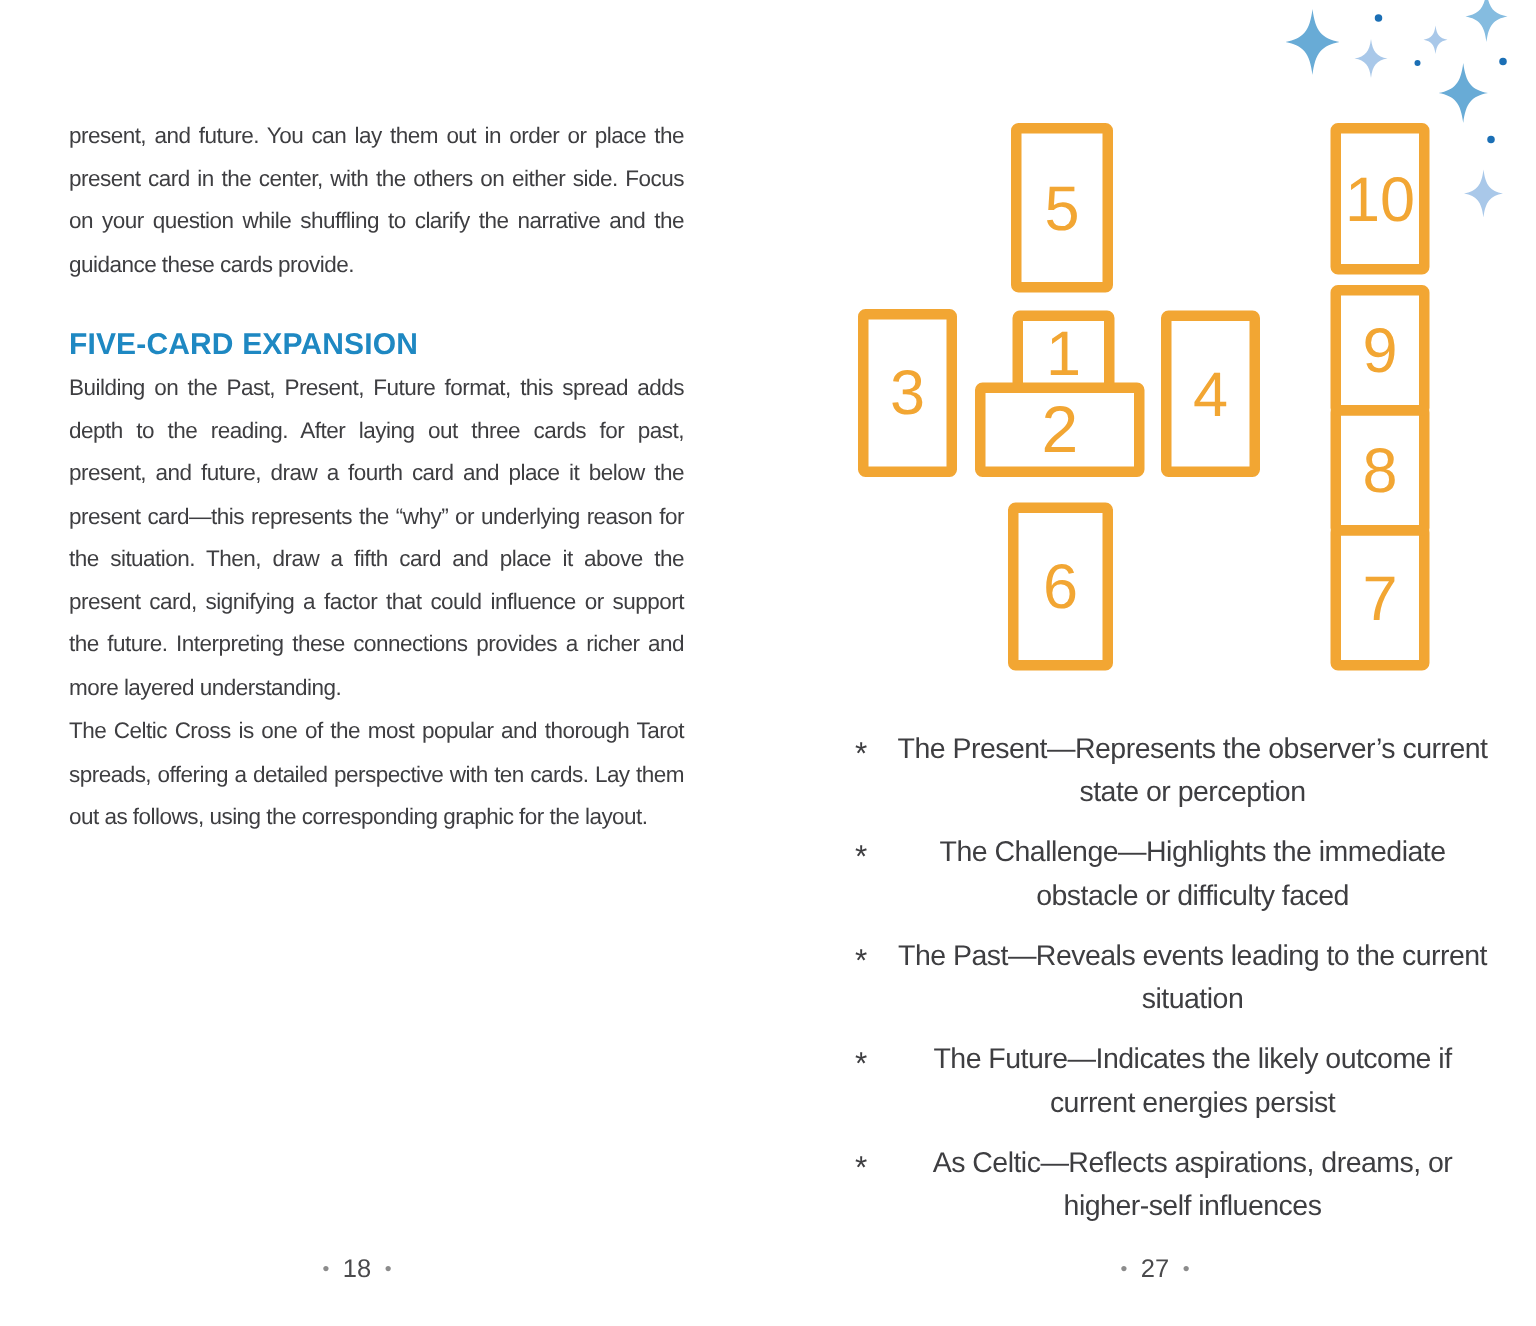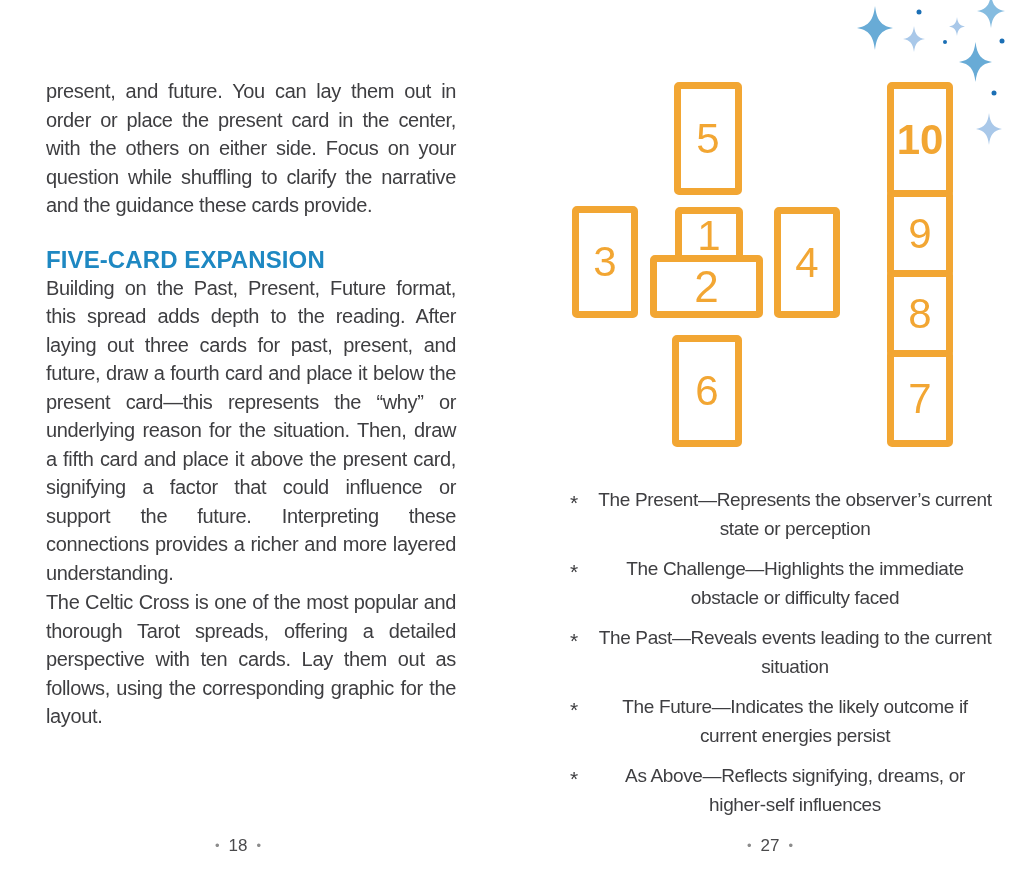--- a/index.html
+++ b/index.html
@@ -13,25 +13,25 @@
   body{
     width:1024px;height:884px;position:relative;overflow:hidden;
     font-family:"Liberation Sans","DejaVu Sans",sans-serif;
     color:var(--text);
   }
   
   .left-col{
     position:absolute;left:46px;top:77px;width:410px;
   }
   .body-par{
-    font-size:20px;line-height:28.5px;letter-spacing:-0.35px;
+    font-size:15px;line-height:28.5px;letter-spacing:-0.35px;
     text-align:justify;color:var(--text);
   }
   .section-heading{
-    font-size:24px;font-weight:700;color:var(--blue);
+    font-size:20px;font-weight:700;color:var(--blue);
     letter-spacing:0.1px;line-height:27px;
   }
   .h1-top{margin-top:26px;}
   .h2-top{margin-top:30px;}
   .par-after-h{margin-top:1px;}
   
   .footer{
     position:absolute;top:836px;width:120px;text-align:center;
     font-size:17px;color:#4A4A4C;line-height:20px;white-space:nowrap;
   }
@@ -47,21 +47,21 @@
     color:var(--orange);font-size:42px;font-weight:400;
   }
   .card-5 {left:674px;top:82px; width:68px; height:113px;}
   .card-1 {left:675px;top:207px;width:68px; height:95px; z-index:1;
            align-items:flex-start;}
   .card-1 span{line-height:40px;padding-top:2px;}
   .card-2 {left:650px;top:255px;width:113px;height:63px; z-index:2;font-size:44px;}
   .card-3 {left:572px;top:206px;width:66px; height:112px;}
   .card-4 {left:774px;top:207px;width:66px; height:111px;}
   .card-6 {left:672px;top:335px;width:70px; height:112px;}
-  .card-10{left:887px;top:82px; width:66px; height:115px;font-weight:bold;}
+  .card-10{left:887px;top:82px; width:66px; height:101px;}
   .card-9 {left:887px;top:190px;width:66px; height:87px;}
   .card-8 {left:887px;top:270px;width:66px; height:87px;}
   .card-7 {left:887px;top:350px;width:66px; height:97px;}
   
   .bullets{
     position:absolute;left:570px;top:486px;width:424px;
   }
   .bullet{
     display:flex;margin-bottom:12px;
     font-size:19px;line-height:28.5px;letter-spacing:-0.35px;
@@ -154,18 +154,18 @@
     <div class="bullet">
       <span class="marker">*</span>
       <span class="btext">The Past—Reveals events leading to the current situation</span>
     </div>
     <div class="bullet">
       <span class="marker">*</span>
       <span class="btext">The Future—Indicates the likely outcome if current energies persist</span>
     </div>
     <div class="bullet">
       <span class="marker">*</span>
-      <span class="btext">As Above—Reflects signifying, dreams, or higher-self influences</span>
+      <span class="btext">As Celtic—Reflects aspirations, dreams, or higher-self influences</span>
     </div>
   </div>
 
   <div class="footer footer-right"><span class="dot">•</span><span>27</span><span class="dot">•</span></div>
 </section>
 
 </body></html>

